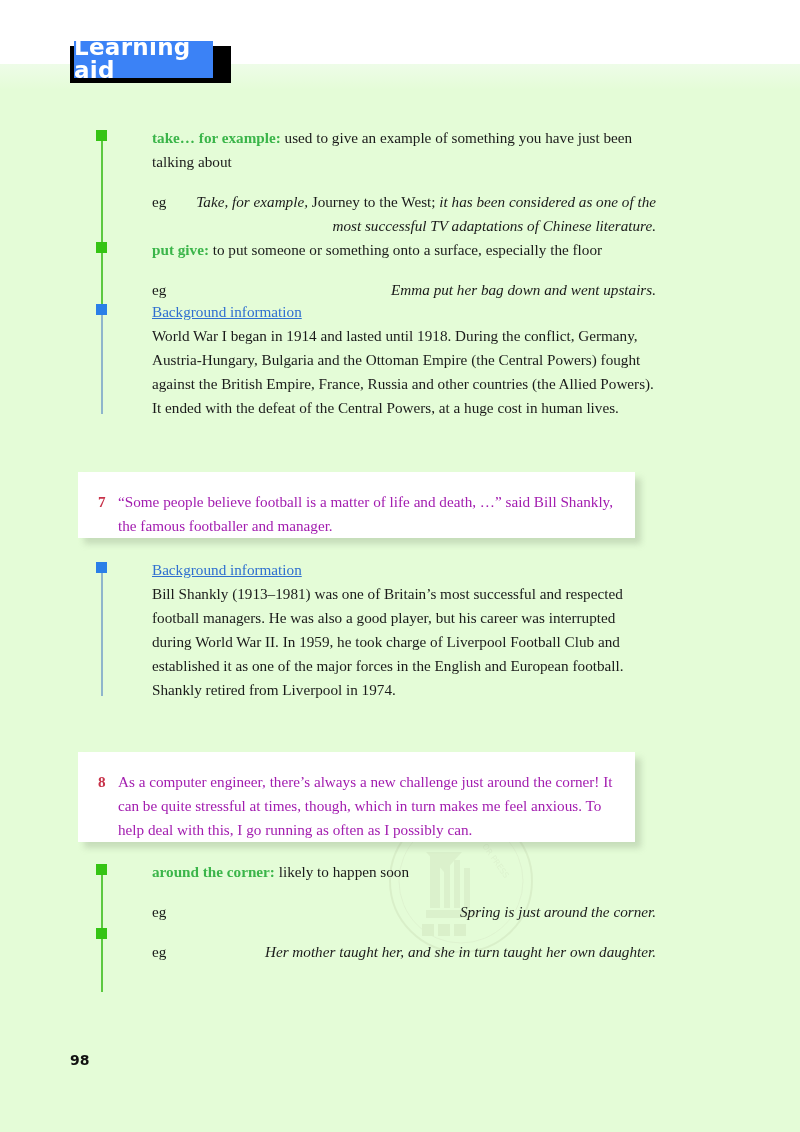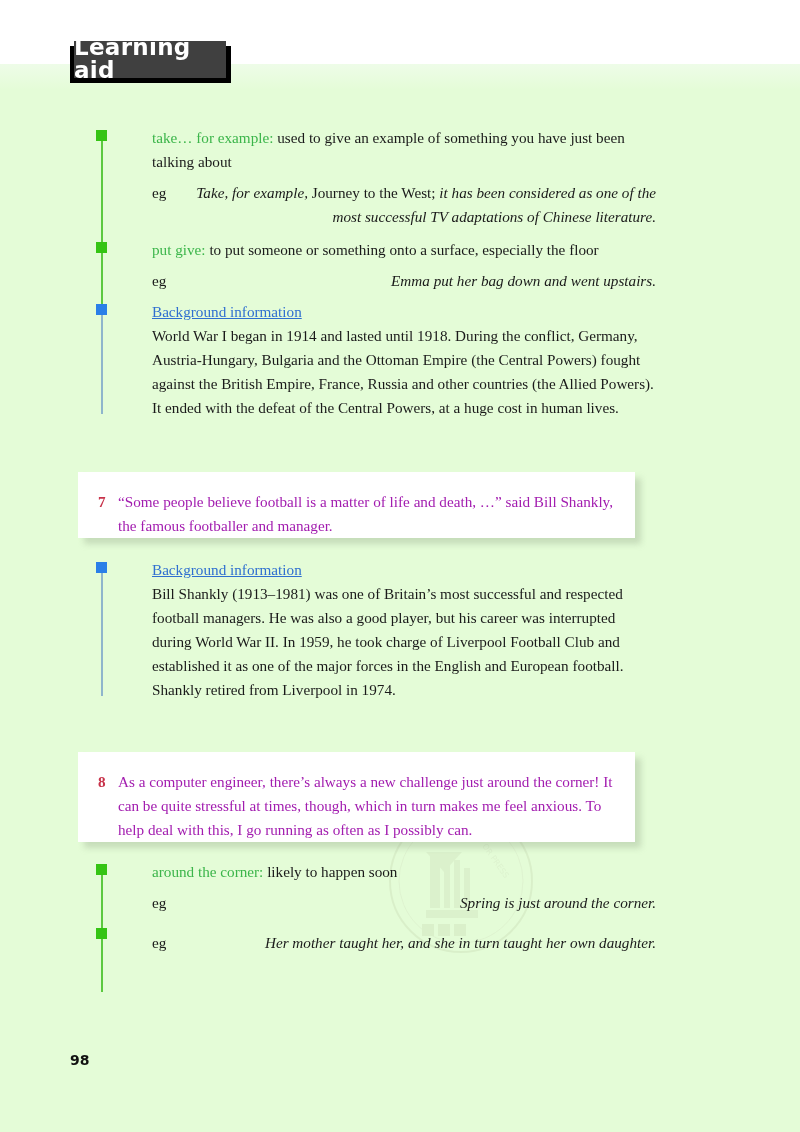--- a/index.html
+++ b/index.html
@@ -56,23 +56,23 @@
     left: 0px;
     top: 5px;
     width: 161px;
     height: 37px;
     background: #000000;
   }
   .header-box {
     position: absolute;
     left: 4px;
     top: 0px;
-    width: 152px;
+    width: 139px;
     height: 37px;
-    background: #404040;
+    background: #3b82f6;
     display: flex;
     align-items: center;
     justify-content: flex-start;
   }
   .header-title {
     font-family: "DejaVu Sans", sans-serif;
     font-size: 23px;
     font-weight: bold;
     color: #ffffff;
     letter-spacing: 0.3px;
@@ -112,31 +112,31 @@
   .rail.blue  { background: #8fb5cc; }
 
   .entry-body {
     margin-left: 56px;
     font-size: 15.2px;
     line-height: 24px;
     color: #1a1a1a;
   }
   .term-green {
     color: #3bb54a;
-    font-weight: normal;
+    font-weight: bold;
   }
   .bg-heading {
     color: #2f6fd0;
     text-decoration: underline;
     font-size: 15.2px;
     line-height: 24px;
   }
   .eg-row {
     display: flex;
-    margin-top: 7px;
+    margin-top: 16px;
     font-family: Liberation Serif, serif;
   }
   .eg-label {
     width: 30px;
     flex: 0 0 30px;
   }
   .eg-text {
     flex: 1 1 auto;
     font-style: italic;
     text-align: right;

